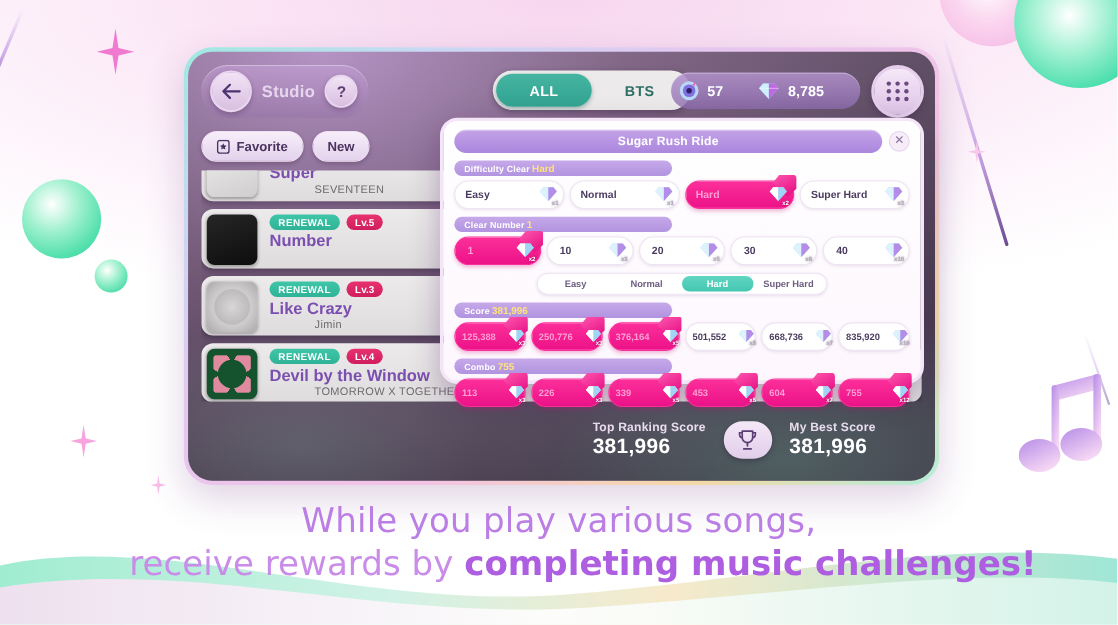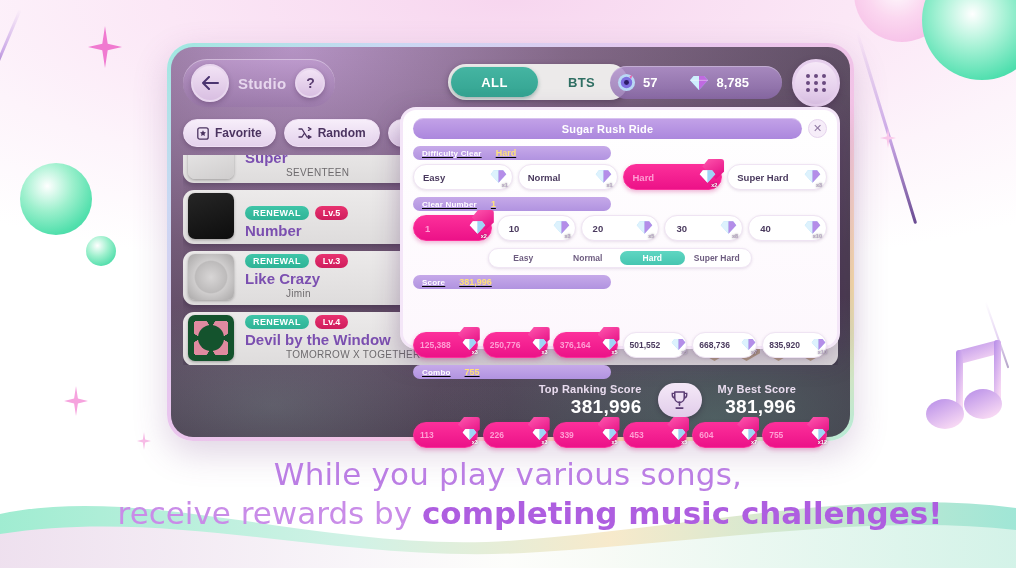--- a/index.html
+++ b/index.html
@@ -199,21 +199,21 @@
 
   
   .songlist {
     position: absolute; left: 12px; top: 108px; right: 12px; bottom: 72px;
     overflow: hidden;
   }
   .song {
     position: relative; height: 54px; margin-bottom: 7px;
     border-radius: 11px;
     background: linear-gradient(180deg,#eceaea,#dedcdc);
-    display: flex; align-items: flex-end; padding: 5px 10px 5px 5px;
+    display: flex; align-items: flex-start; padding: 5px 10px 5px 5px;
     box-shadow: 0 3px 6px rgba(30,15,40,.35);
     width: 355px;
   }
   .song.hdr-cut { height: 42px; align-items: flex-end; padding-bottom: 4px; }
   .cover {
     width: 46px; height: 46px; border-radius: 7px; flex: 0 0 auto;
     background: linear-gradient(160deg,#e2e0e0,#b9b6b6);
     overflow: hidden; position: relative;
     box-shadow: 0 1px 3px rgba(0,0,0,.3);
   }
@@ -265,21 +265,21 @@
   .hex .pf { font-size: 4px; letter-spacing: .2px; line-height: 5px; }
   .hex .ht { font-size: 8px; line-height: 9px; }
   .hex .st { font-size: 5px; line-height: 5px; }
 
   
   .scorebar {
     position: absolute; left: 12px; right: 12px; bottom: 8px; height: 58px;
     display: flex; align-items: center; justify-content: flex-end; gap: 16px;
     padding-right: 42px;
   }
-  .score-block { text-align: right; }
+  .score-block { text-align: left; }
   .score-label { color: #e9dcef; font-size: 11px; font-weight: 700; letter-spacing: .2px; }
   .score-val { color: #ffffff; font-size: 19px; font-weight: 700; letter-spacing: .3px; margin-top: 1px; }
   .trophy {
     width: 44px; height: 34px; border-radius: 17px;
     background: linear-gradient(180deg,#f5e9f8,#e1cdea);
     display: flex; align-items: center; justify-content: center;
     box-shadow: 0 2px 5px rgba(40,20,50,.35);
     color: #5b3d74;
   }
 
@@ -307,23 +307,22 @@
   .modal-close {
     width: 19px; height: 19px; border-radius: 50%; flex: 0 0 auto;
     background: #f6edf9; border: 1.5px solid #e6d4ee;
     display: flex; align-items: center; justify-content: center;
     color: #8f78a3; font-size: 11px; line-height: 1;
   }
 
   .sec-head {
     width: 198px; height: 14px; border-radius: 7px;
     background: linear-gradient(180deg,#c6a9e9,#b193e0);
-    display: flex; align-items: center; padding: 0 9px; gap: 14px;
+    display: flex; align-items: center; padding: 0 9px; gap: 2px;
     margin-bottom: 4px;
-    text-decoration: underline;
   }
   .sec-head .lbl { color: #ffffff; font-size: 8px; font-weight: 700; letter-spacing: .2px; }
   .sec-head .val { color: #ffe27a; font-size: 9px; font-weight: 700; }
   .opt {
     height: 26px; border-radius: 13px;
     background: #ffffff; border: 1px solid #efe4f3;
     display: flex; align-items: center; justify-content: space-between;
     padding: 0 5px 0 11px; position: relative;
     box-shadow: 0 1px 3px rgba(90,50,110,.13);
     font-size: 9.5px; font-weight: 700; color: #4a3a5e;
@@ -367,21 +366,21 @@
   }
   .diff-switch .t.active {
     background: linear-gradient(180deg,#5fd6c2,#46c6b1);
     color: #ffffff;
   }
 
   .grid6 { display: grid; grid-template-columns: repeat(6, 1fr); gap: 5px; margin-bottom: 7px; }
   .grid5 { display: grid; grid-template-columns: repeat(5, 1fr); gap: 5px; margin-bottom: 7px; }
   .grid4 { display: grid; grid-template-columns: repeat(4, 1fr); gap: 5px; margin-bottom: 7px; }
   .grid4 .opt { padding-left: 9px; }
-  .grid6 .opt { padding: 0 0 0 6px; font-size: 8.5px; margin-top: 39px; }
+  .grid6 .opt { padding: 0 0 0 6px; font-size: 8.5px; }
   .grid6 .gem { width: 15px; height: 15px; }
 
   svg { display: block; }
 </style>
 </head>
 <body>
 
 <div id="bg">
   <div class="bg-blob blob-green-tl"></div>
   <div class="bg-blob blob-green-tl2"></div>
@@ -484,26 +483,20 @@
       </div>
     </div>
 
     <div class="filters">
       <div class="chip">
         <svg width="12" height="13" viewBox="0 0 12 13">
           <rect x="0.8" y="0.8" width="10.4" height="11.4" rx="2" fill="none" stroke="#4b3360" stroke-width="1.3"></rect>
           <path d="M6 3.2 L6.9 5.1 L9 5.4 L7.5 6.8 L7.9 8.9 L6 7.9 L4.1 8.9 L4.5 6.8 L3 5.4 L5.1 5.1 Z" fill="#4b3360"></path>
         </svg>
         <span>Favorite</span>
-      </div>
-      <div class="chip">
-        <svg width="14" height="12" viewBox="0 0 14 12">
-          <path d="M1 2 H4 L9 10 H13 M1 10 H4 L6 6.8 M10.5 0.6 L13 2 L10.5 3.4 M10.5 8.6 L13 10 L10.5 11.4" fill="none" stroke="#4b3360" stroke-width="1.3" stroke-linecap="round" stroke-linejoin="round"></path>
-        </svg>
-        <span>Random</span>
       </div>
       <div class="chip">
         <span>New</span>
       </div>
     </div>
 
     <div class="songlist">
 
       <div class="song hdr-cut" style="margin-top:-14px;">
         <div class="cover txt"></div>

